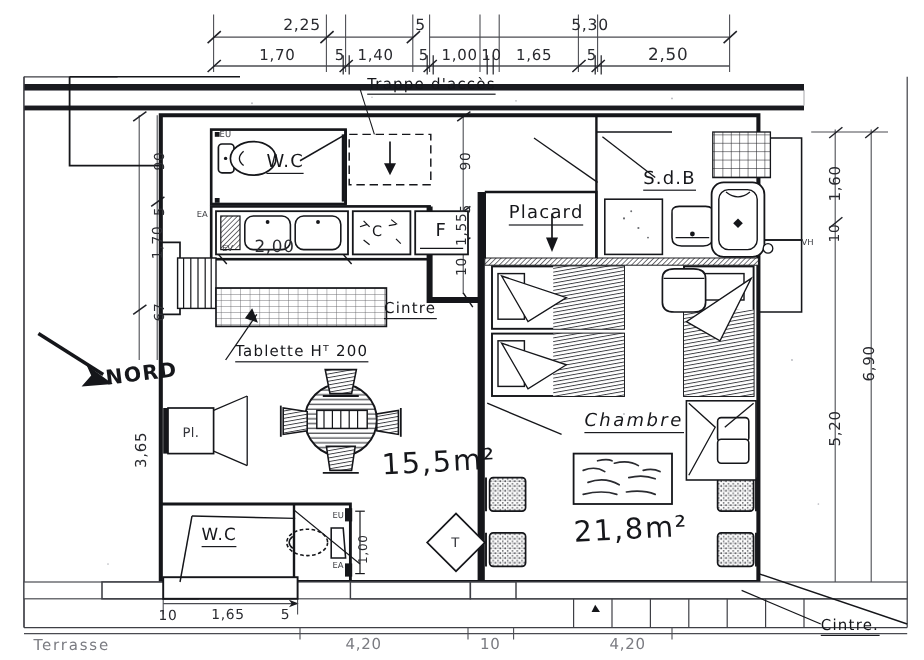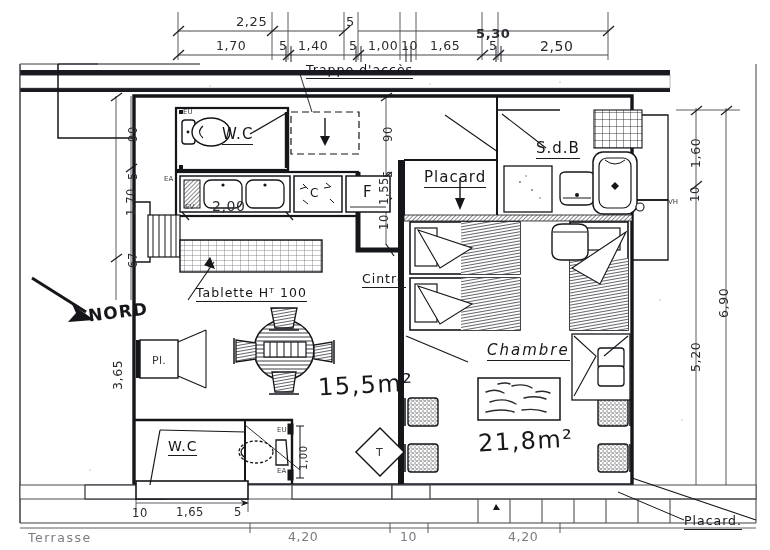--- a/index.html
+++ b/index.html
@@ -481,21 +481,21 @@
       <circle cx="310" cy="81" r="0.6"></circle>
     <circle cx="660" cy="300" r="0.8"></circle>
       <circle cx="682" cy="420" r="0.7"></circle>
     <circle cx="520" cy="345" r="0.8"></circle>
       <circle cx="90" cy="470" r="0.7"></circle>
   </g>
 </svg>
 
 <div class="lbl dim" style="left:236px;top:14px;font-size:13px;">2,25</div>
 <div class="lbl dim" style="left:346px;top:14px;font-size:13px;">5</div>
-<div class="lbl dim" style="left:476px;top:26px;font-size:13px;font-weight:bold;">5,30</div>
+<div class="lbl dim" style="left:476px;top:14px;font-size:13px;">5,30</div>
 
 <div class="lbl dim" style="left:216px;top:38px;font-size:12.5px;">1,70</div>
 <div class="lbl dim" style="left:279px;top:38px;font-size:12.5px;">5</div>
 <div class="lbl dim" style="left:298px;top:38px;font-size:12.5px;">1,40</div>
 <div class="lbl dim" style="left:349px;top:38px;font-size:12.5px;">5</div>
 <div class="lbl dim" style="left:368px;top:38px;font-size:12.5px;">1,00</div>
 <div class="lbl dim" style="left:401px;top:38px;font-size:12.5px;">10</div>
 <div class="lbl dim" style="left:430px;top:38px;font-size:12.5px;">1,65</div>
 <div class="lbl dim" style="left:489px;top:38px;font-size:12.5px;">5</div>
 <div class="lbl dim" style="left:540px;top:38px;font-size:14px;">2,50</div>
@@ -528,26 +528,26 @@
 </div>
 
 <div class="lbl note" style="left:222px;top:125px;font-size:15px;">
   <u class="ul">W.C</u>
 </div>
 
 <div class="lbl" style="left:363px;top:183px;font-size:15px;">F</div>
 <div class="lbl" style="left:310px;top:186px;font-size:12px;">C</div>
 <div class="lbl dim" style="left:212px;top:198px;font-size:14px;">2,00</div>
 
-<div class="lbl note" style="left:320px;top:271px;margin-left:42px;">
+<div class="lbl note" style="left:320px;top:249px;">
   <u class="ul">Cintre</u>
 </div>
 
 <div class="lbl note" style="left:196px;top:285px;">
-  <u class="ul">Tablette Hᵀ 100</u>
+  <u class="ul">Tablette Hᵀ 200</u>
 </div>
 
 <div class="lbl note" style="left:424px;top:168px;font-size:15px;">
   <u class="ul">Placard</u>
 </div>
 
 <div class="lbl note" style="left:536px;top:139px;font-size:15px;text-align:right;">
   <u class="ul">S.d.B</u>
 </div>
 
@@ -563,21 +563,21 @@
 </div>
 
 <div class="lbl small" style="left:152px;top:354px;font-size:11px;">Pl.</div>
 <div class="lbl small" style="left:376px;top:446px;font-size:11px;">T</div>
 
 <div class="lbl nord" style="left:88px;top:302px;">NORD</div>
 
 <div class="lbl dim" style="left:28px;top:530px;font-size:12.5px;color:#7b7c82;letter-spacing:1.5px;">Terrasse</div>
 
 <div class="lbl note" style="left:684px;top:513px;font-size:12.5px;">
-  <u class="ul">Placard.</u>
+  <u class="ul">Cintre.</u>
 </div>
 
 <div class="lbl tiny" style="left:183px;top:108px;">EU</div>
 <div class="lbl tiny" style="left:185px;top:163px;margin-top:40px;">EV</div>
 <div class="lbl tiny" style="left:164px;top:175px;">EA</div>
 <div class="lbl tiny" style="left:668px;top:198px;">VH</div>
 <div class="lbl tiny" style="left:277px;top:426px;">EU</div>
 <div class="lbl tiny" style="left:277px;top:467px;">EA</div>
 <div class="lbl dim v" style="left:298px;top:470px;transform:rotate(-90deg);font-size:10px;">1,00</div>
 

